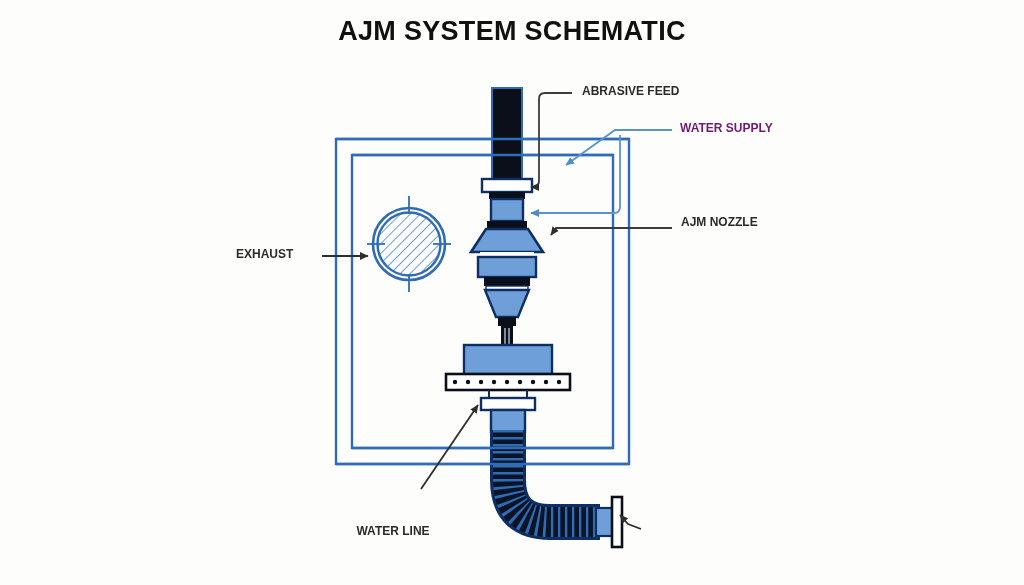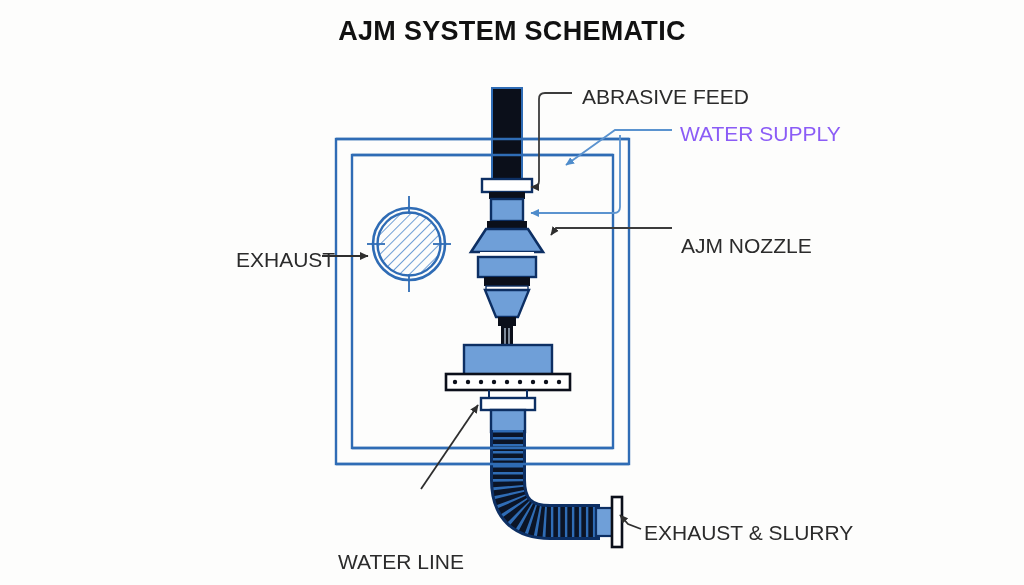--- a/index.html
+++ b/index.html
@@ -12,26 +12,27 @@
   #stage{position:relative;width:1024px;height:574px;}
   #title{
     position:absolute;left:0;top:16px;width:1024px;
     text-align:center;
     font-size:27px;font-weight:bold;letter-spacing:.3px;
     color:#111111;
   }
   svg{position:absolute;left:0;top:0;}
   .lbl{
     position:absolute;
-    font-size:21px;
+    font-size:12px;
     color:#2b2b2b;
     white-space:pre;
     line-height:1.35;
+    font-weight:bold;
   }
-  .lbl.blue{color:#8b5cf6;}
+  .lbl.blue{color:#701a75;}
   .lbl.two{text-align:center;}
 </style>
 </head>
 <body>
 
 <div id="stage">
 
   <div id="title">AJM SYSTEM SCHEMATIC</div>
 
   <svg width="1024" height="585" viewBox="0 0 1024 585">
@@ -163,24 +164,23 @@
 
       <path d="M641,529 L628,524 L620,515" stroke="#2e2e2e" marker-end="url(#arrowDark)"></path>
     </g>
 
   </svg>
 
   <div class="lbl" style="left:582px;top:83px;">ABRASIVE FEED</div>
 
   <div class="lbl blue" style="left:680px;top:120px;">WATER SUPPLY</div>
 
-  <div class="lbl" style="left:681px;top:232px;">AJM NOZZLE</div>
+  <div class="lbl" style="left:681px;top:214px;">AJM NOZZLE</div>
 
   <div class="lbl" style="left:236px;top:246px;">EXHAUST</div>
 
   <div class="lbl two" style="left:338px;top:491px;width:110px;">
     <div>WATER LINE</div>
     
   </div>
 
-  <div class="lbl" style="left:644px;top:519px;">EXHAUST &amp; SLURRY</div>
 
 </div>
 
 </body></html>

